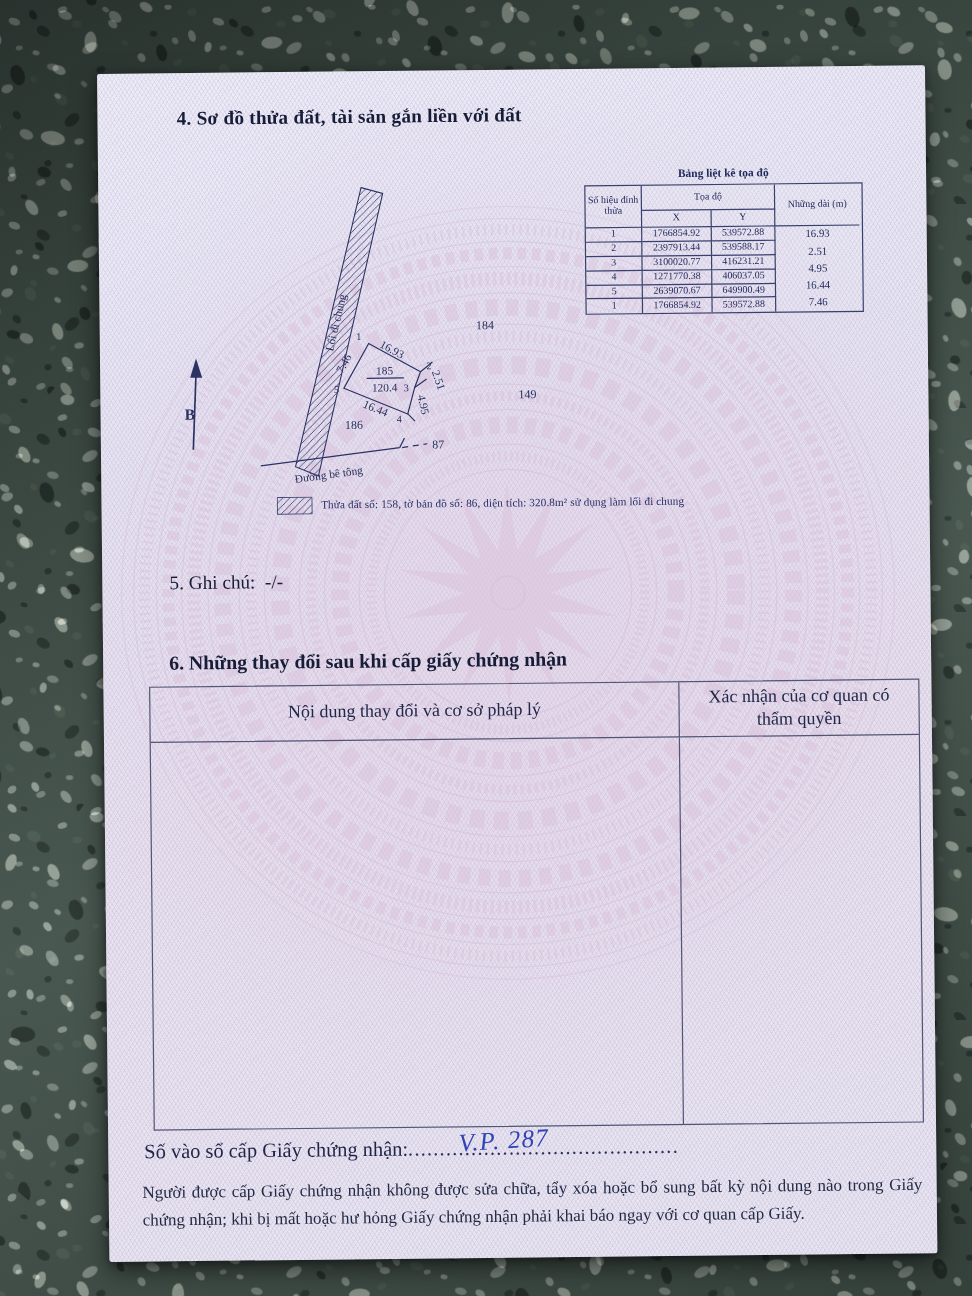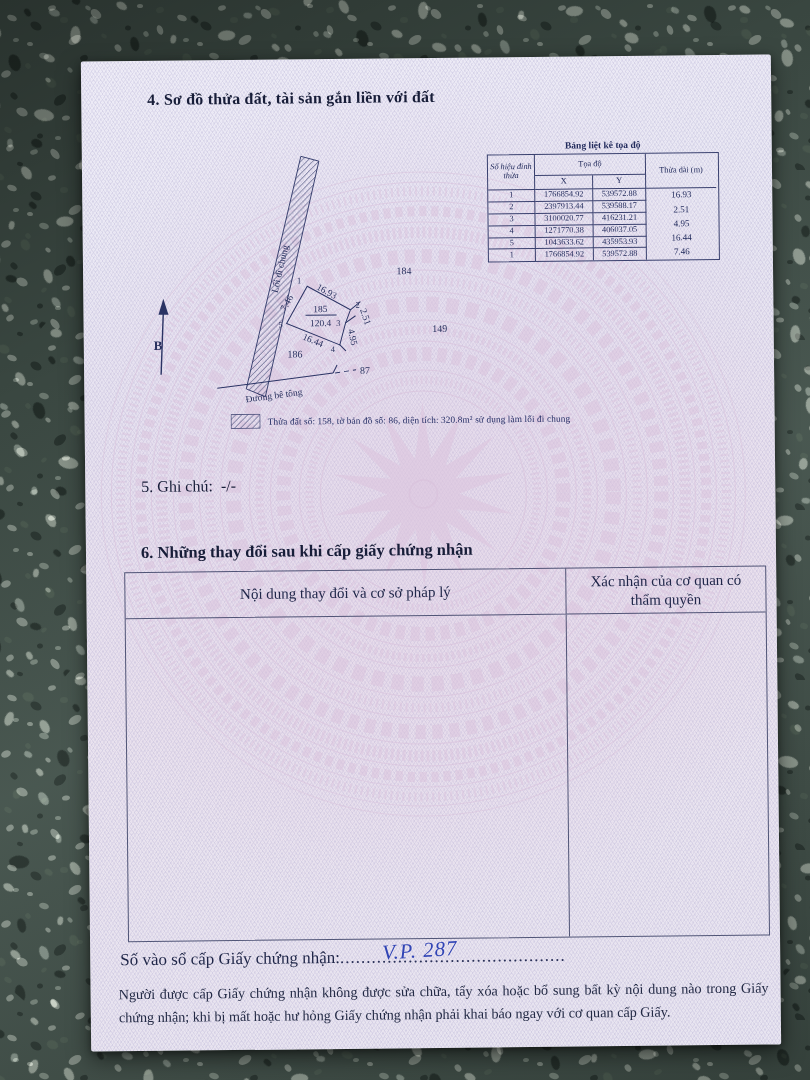--- a/index.html
+++ b/index.html
@@ -33,21 +33,21 @@
 
   .s4-title{position:absolute;left:66px;top:30px;font-size:16px;font-weight:bold;letter-spacing:.2px;color:#171d38;}
 
   .coord-wrap{position:absolute;left:405px;top:84px;width:232px;}
   .coord-title{font-size:9.5px;font-weight:bold;text-align:center;color:#222b5c;margin-bottom:3px;}
   .coord{display:grid;grid-template-columns:47px 58px 53px 70px;grid-template-rows:21px 14px repeat(6,11.9px);
     border:1px solid #39406e;font-size:8.3px;color:#222b5c;background:rgba(255,255,255,.06);}
   .coord div{display:flex;align-items:center;justify-content:center;text-align:center;line-height:1.05;}
   .cb-r{border-right:1px solid #39406e;}
   .cb-b{border-bottom:1px solid #39406e;}
-  .c-vertex{grid-row:1/3;grid-column:1;font-style:italic;}
+  .c-vertex{grid-row:1/3;grid-column:1;}
   .c-toado{grid-row:1;grid-column:2/4;}
   .c-x{grid-row:2;grid-column:2;}
   .c-y{grid-row:2;grid-column:3;}
   .c-len{grid-row:1/3;grid-column:4;}
   .c-lenvals{grid-row:3/9;grid-column:4;flex-direction:column;justify-content:space-around!important;font-size:9px;}
 
   .diagram-svg{position:absolute;left:50px;top:85px;}
 
   .legend{position:absolute;left:146px;top:354px;display:flex;align-items:center;gap:7px;}
   .legend-text{font-size:9.3px;color:#262f66;letter-spacing:.1px;}
@@ -190,39 +190,39 @@
 
   <div class="content">
 
     <div class="s4-title">4. Sơ đồ thửa đất, tài sản gắn liền với đất</div>
 
     <div class="coord-wrap">
       <div class="coord-title">Bảng liệt kê tọa độ</div>
       <div class="coord">
         <div class="c-vertex cb-r cb-b">Số hiệu đỉnh thửa</div>
         <div class="c-toado cb-r cb-b">Tọa độ</div>
-        <div class="c-len cb-b">Thửa dài (m)</div>
+        <div class="c-len cb-b">Những dài (m)</div>
         <div class="c-x cb-r cb-b">X</div>
         <div class="c-y cb-r cb-b">Y</div>
 
         <div class="cb-r cb-b">1</div>
         <div class="cb-r cb-b">1766854.92</div>
         <div class="cb-r cb-b">539572.88</div>
         <div class="cb-r cb-b">2</div>
         <div class="cb-r cb-b">2397913.44</div>
         <div class="cb-r cb-b">539588.17</div>
         <div class="cb-r cb-b">3</div>
         <div class="cb-r cb-b">3100020.77</div>
         <div class="cb-r cb-b">416231.21</div>
         <div class="cb-r cb-b">4</div>
         <div class="cb-r cb-b">1271770.38</div>
         <div class="cb-r cb-b">406037.05</div>
         <div class="cb-r cb-b">5</div>
-        <div class="cb-r cb-b">1043633.62</div>
-        <div class="cb-r cb-b">435953.93</div>
+        <div class="cb-r cb-b">2639070.67</div>
+        <div class="cb-r cb-b">649900.49</div>
         <div class="cb-r">1</div>
         <div class="cb-r">1766854.92</div>
         <div class="cb-r">539572.88</div>
 
         <div class="c-lenvals">
           <span>16.93</span>
           <span>2.51</span>
           <span>4.95</span>
           <span>16.44</span>
           <span>7.46</span>

